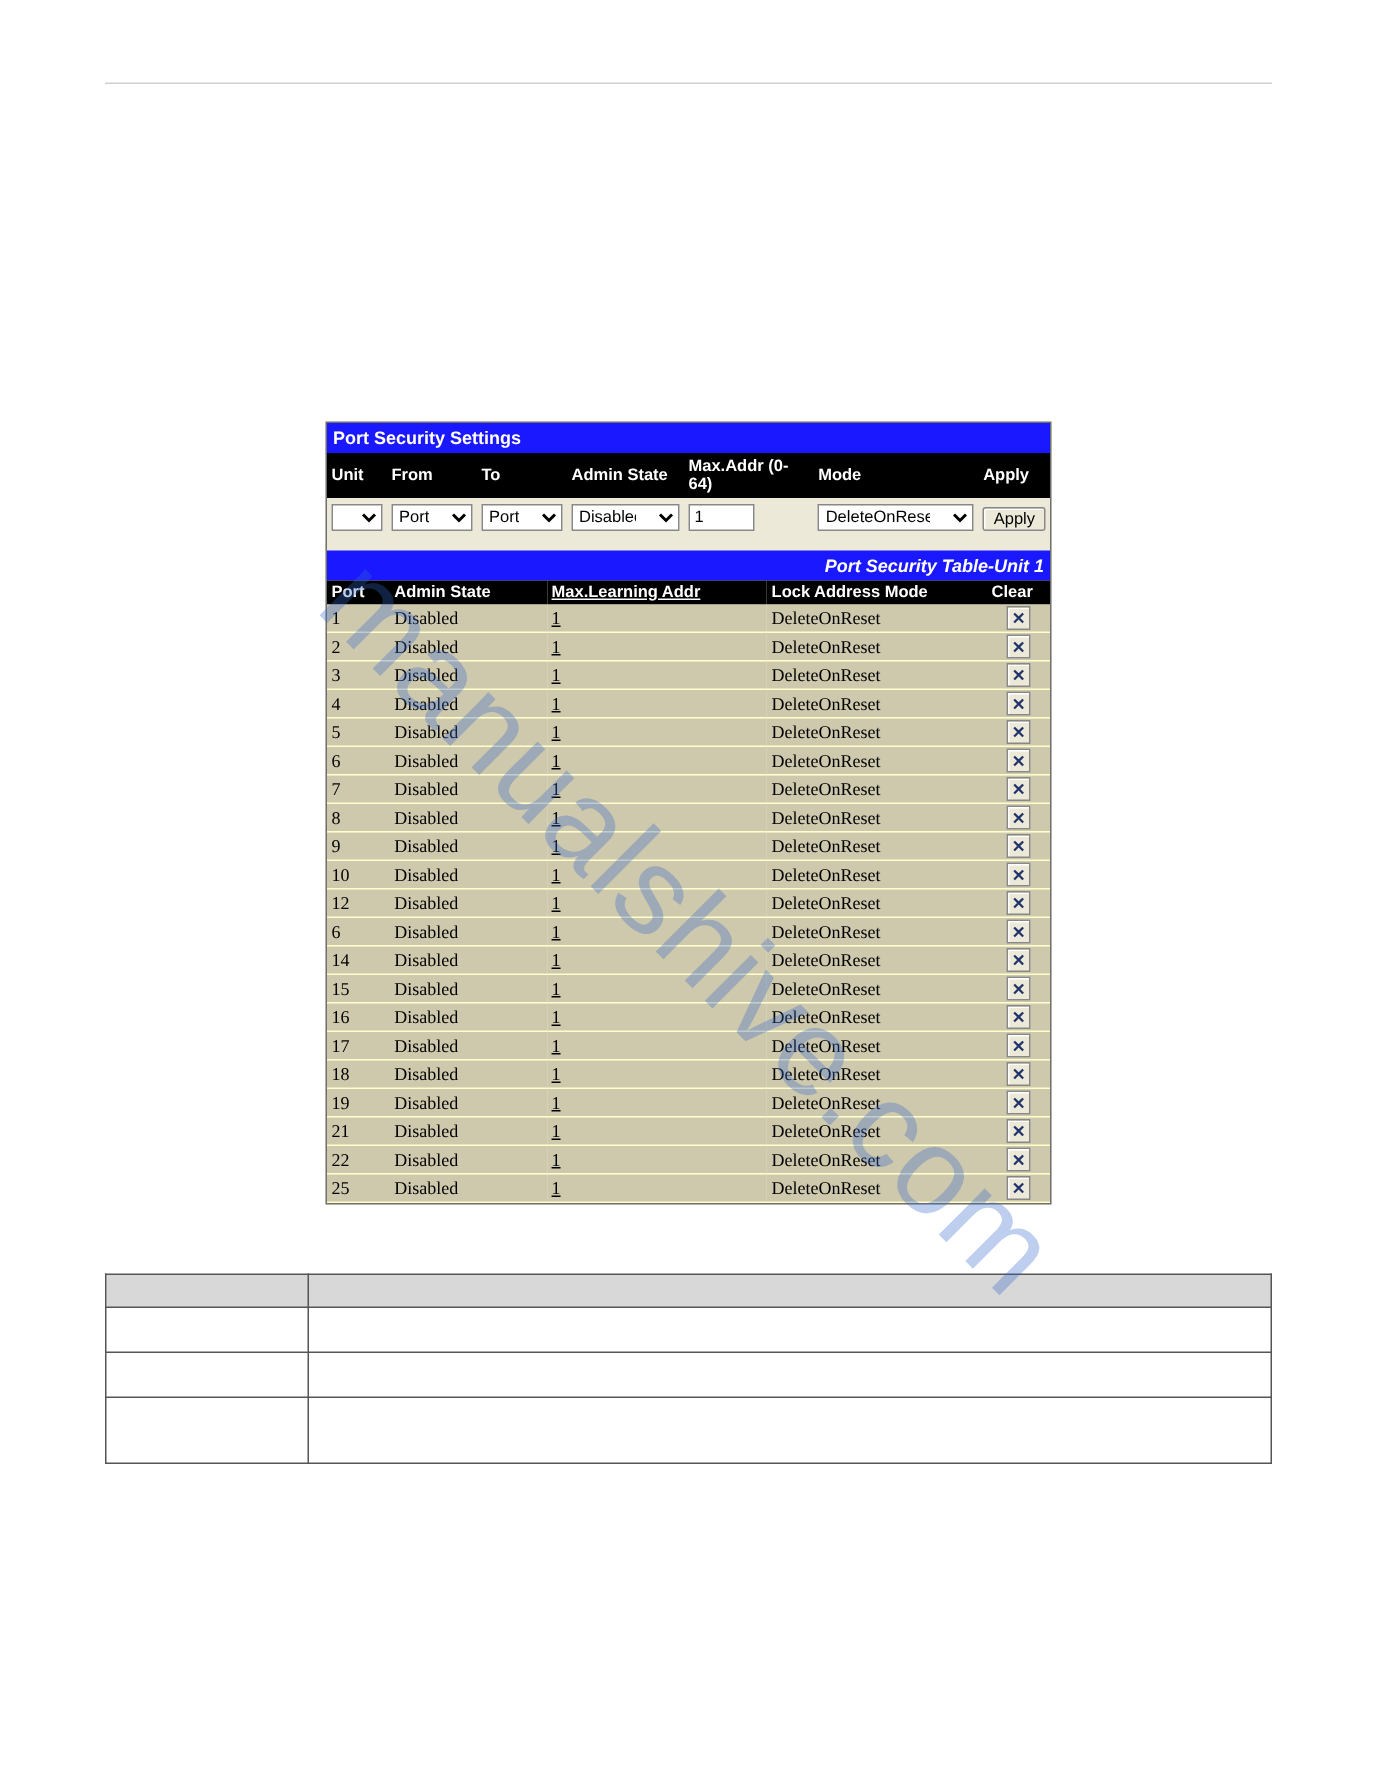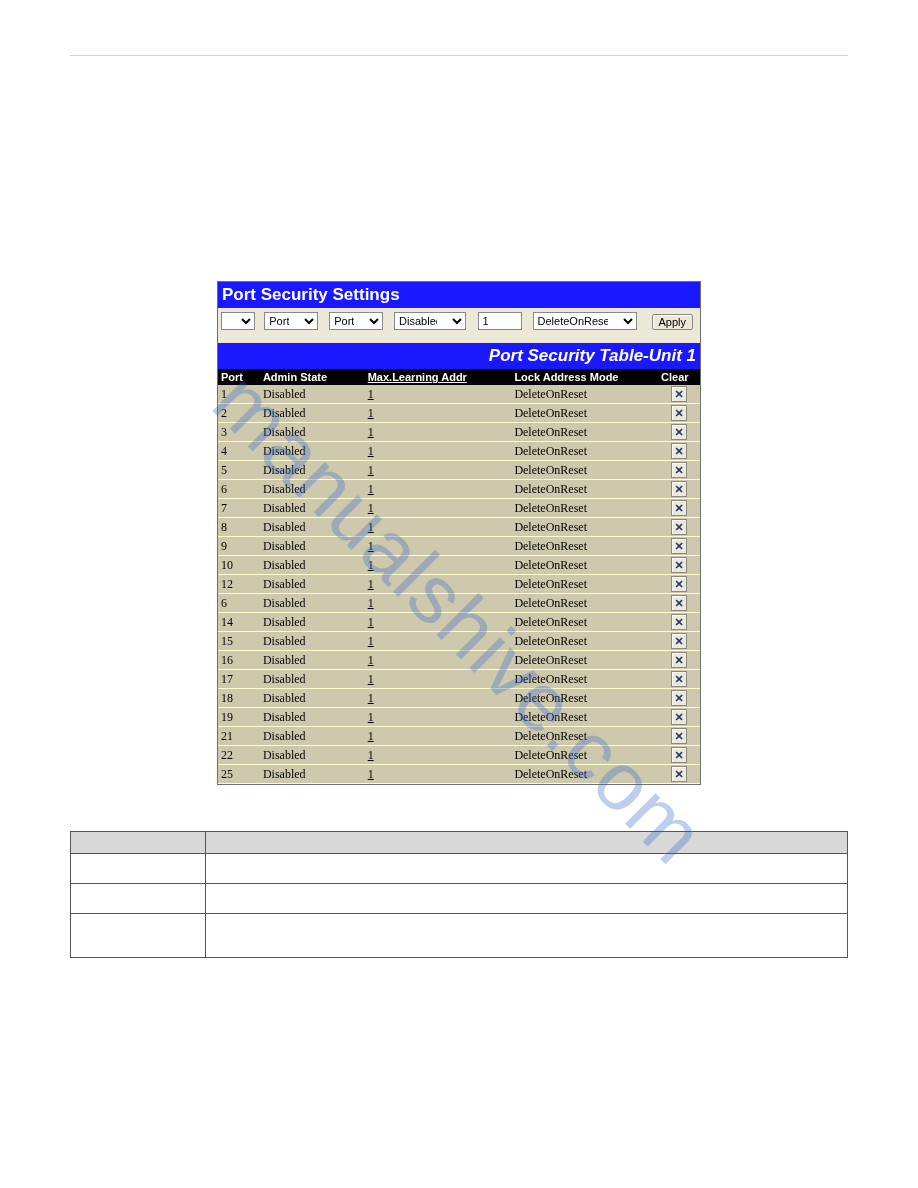--- a/index.html
+++ b/index.html
@@ -14,21 +14,21 @@
     width: 484px;
     margin: 225px auto 0 auto;
     border: 1px solid #707070;
     background: #ece9d8;
   }
 
   .section-title {
     background: #1a18ff;
     color: #fff;
     font-weight: bold;
-    font-size: 17px;
+    font-size: 12px;
     padding: 3px 4px;
     font-family: Arial, sans-serif;
   }
   .section-title.italic { font-style: italic; text-align: right; }
 
   .settings-hdr, .table-hdr {
     background: #000;
     color: #fff;
     font-weight: bold;
     font-size: 11px;
@@ -158,20 +158,29 @@
   <hr class="top-rule">
 
   <div class="watermark">manualshive.com</div>
 
   <div class="panel-frame">
 
     <div class="section-title">Port Security Settings</div>
 
     <table class="settings-table">
       <tbody>
+          <tr class="settings-hdr">
+        <th>Unit</th>
+        <th>From</th>
+        <th>To</th>
+        <th>Admin State</th>
+        <th>Max.Addr (0-64)</th>
+        <th>Mode</th>
+        <th>Apply</th>
+      </tr>
       <tr>
         <td>
           <select style="width:34px;">
             <option>1</option>
           </select>
         </td>
         <td>
           <select style="width:54px;">
             <option>Port 1</option>
           </select>

